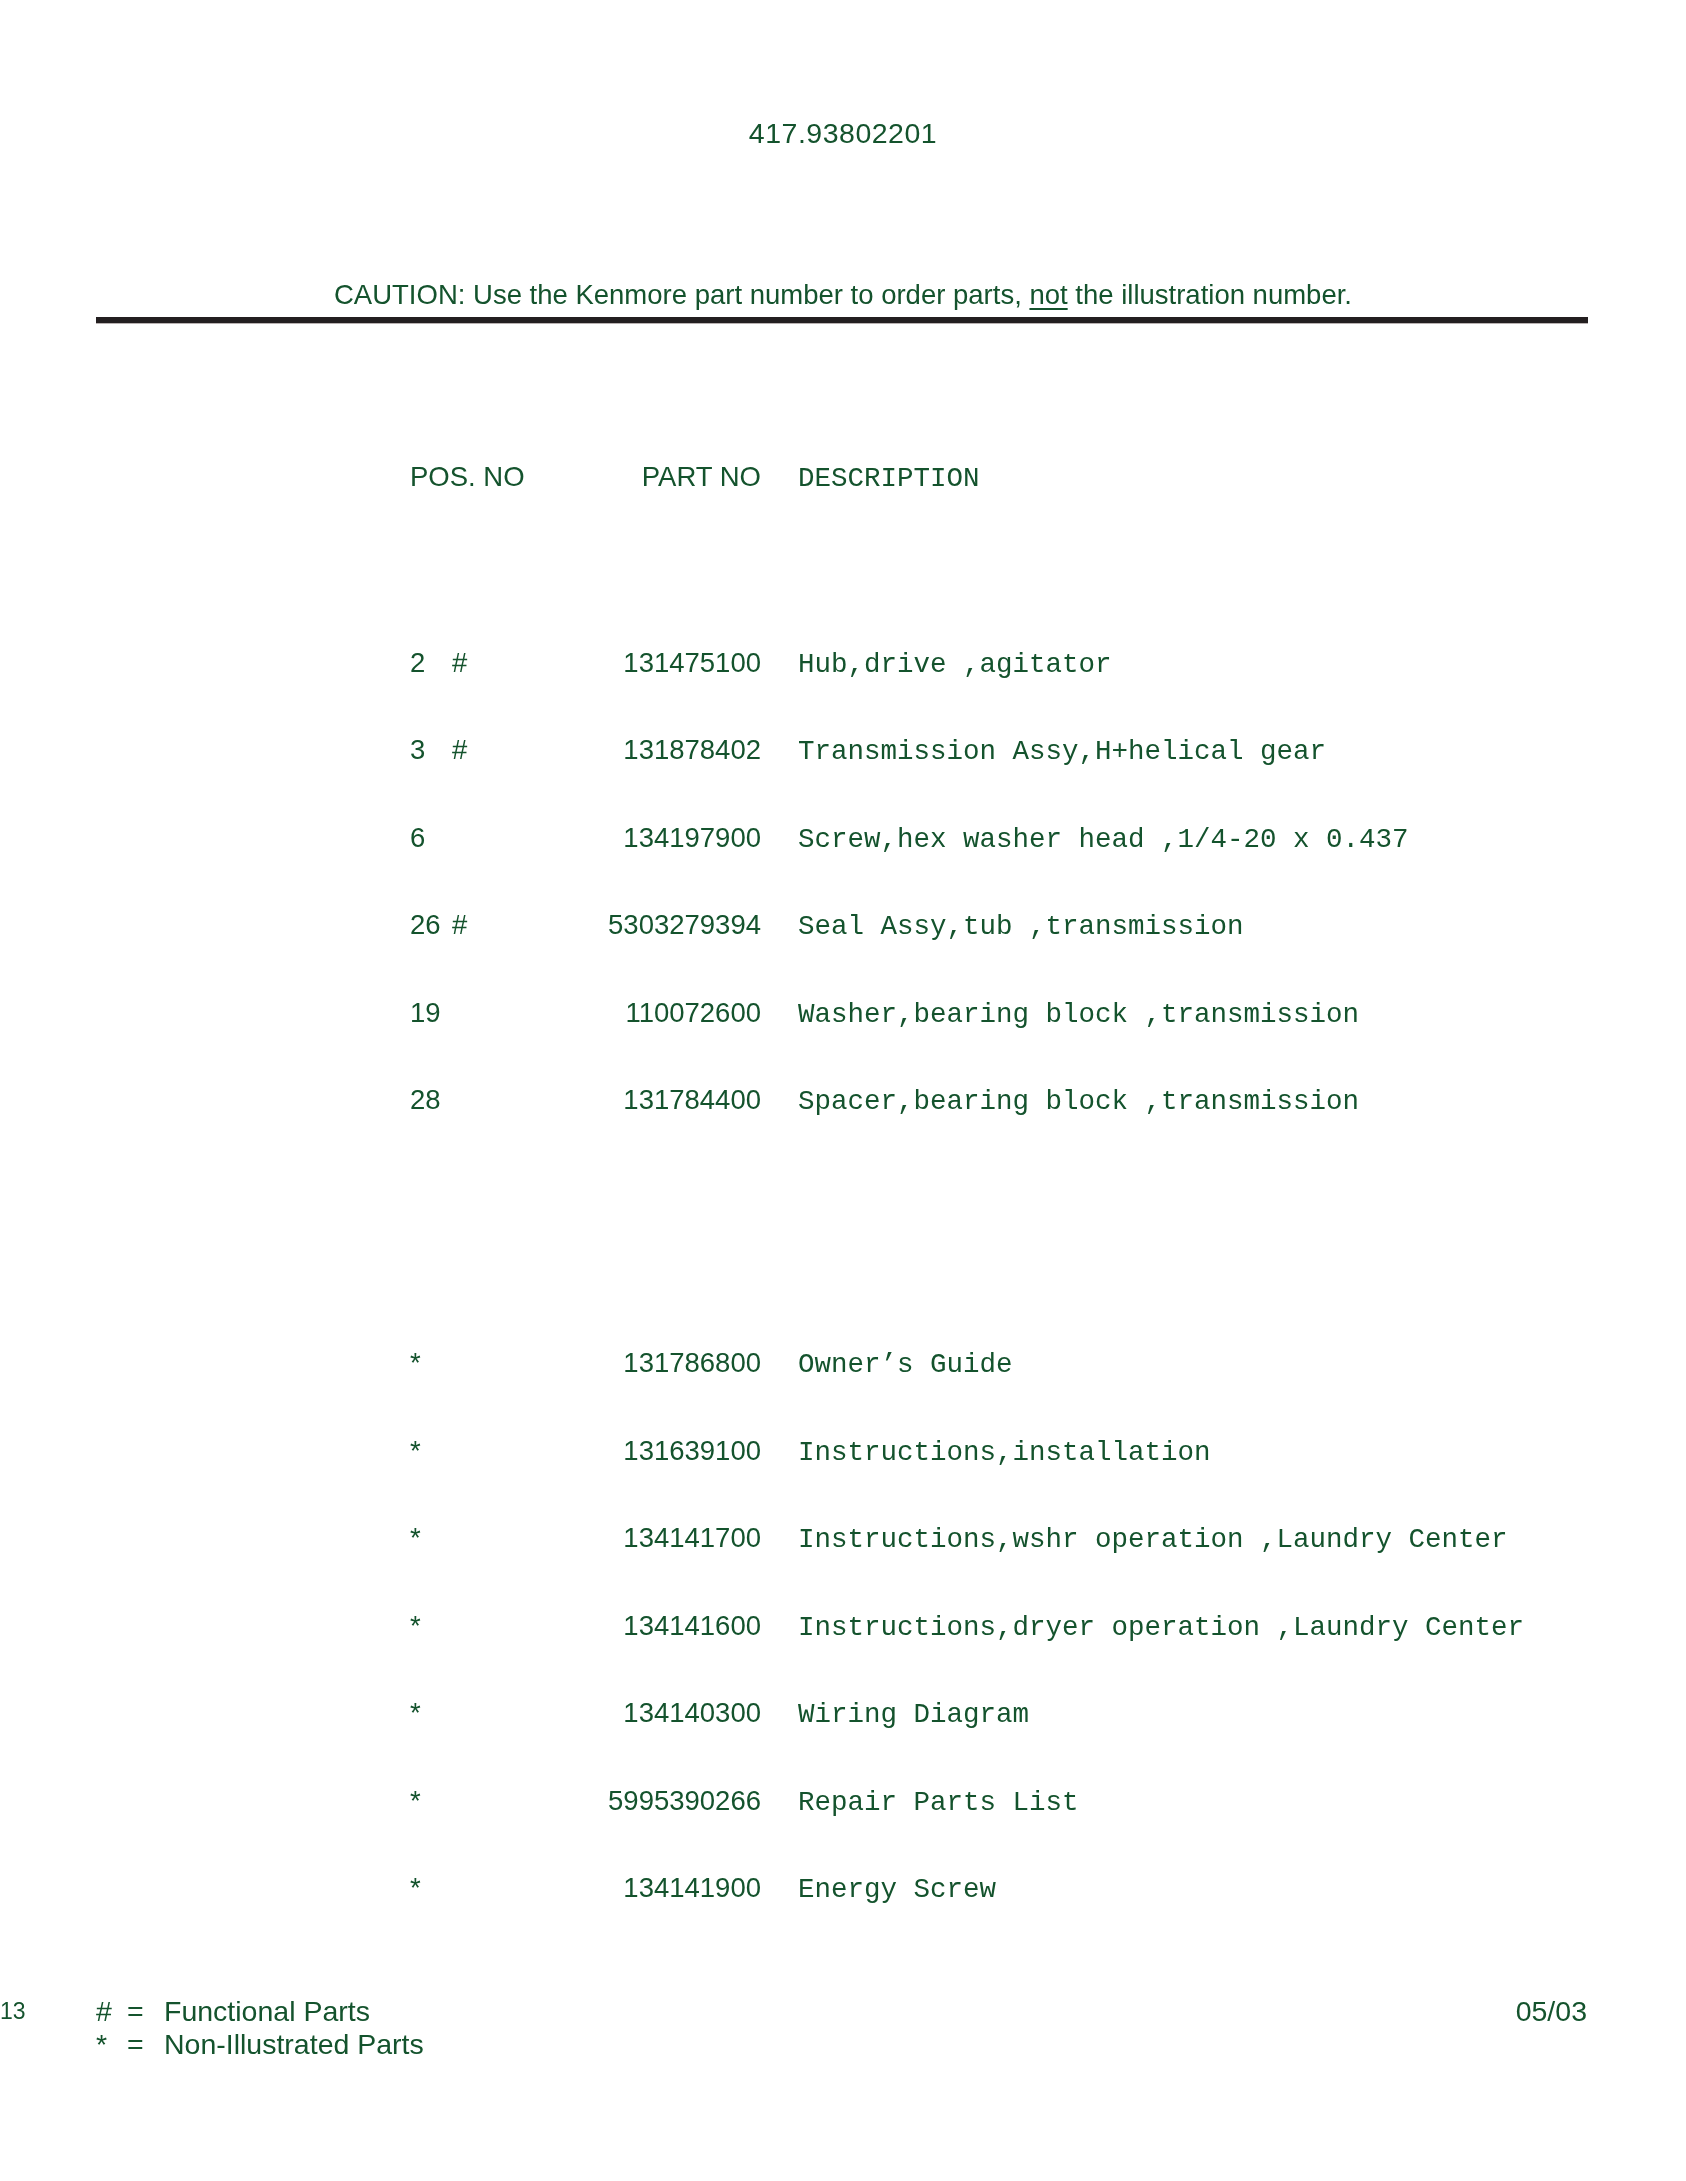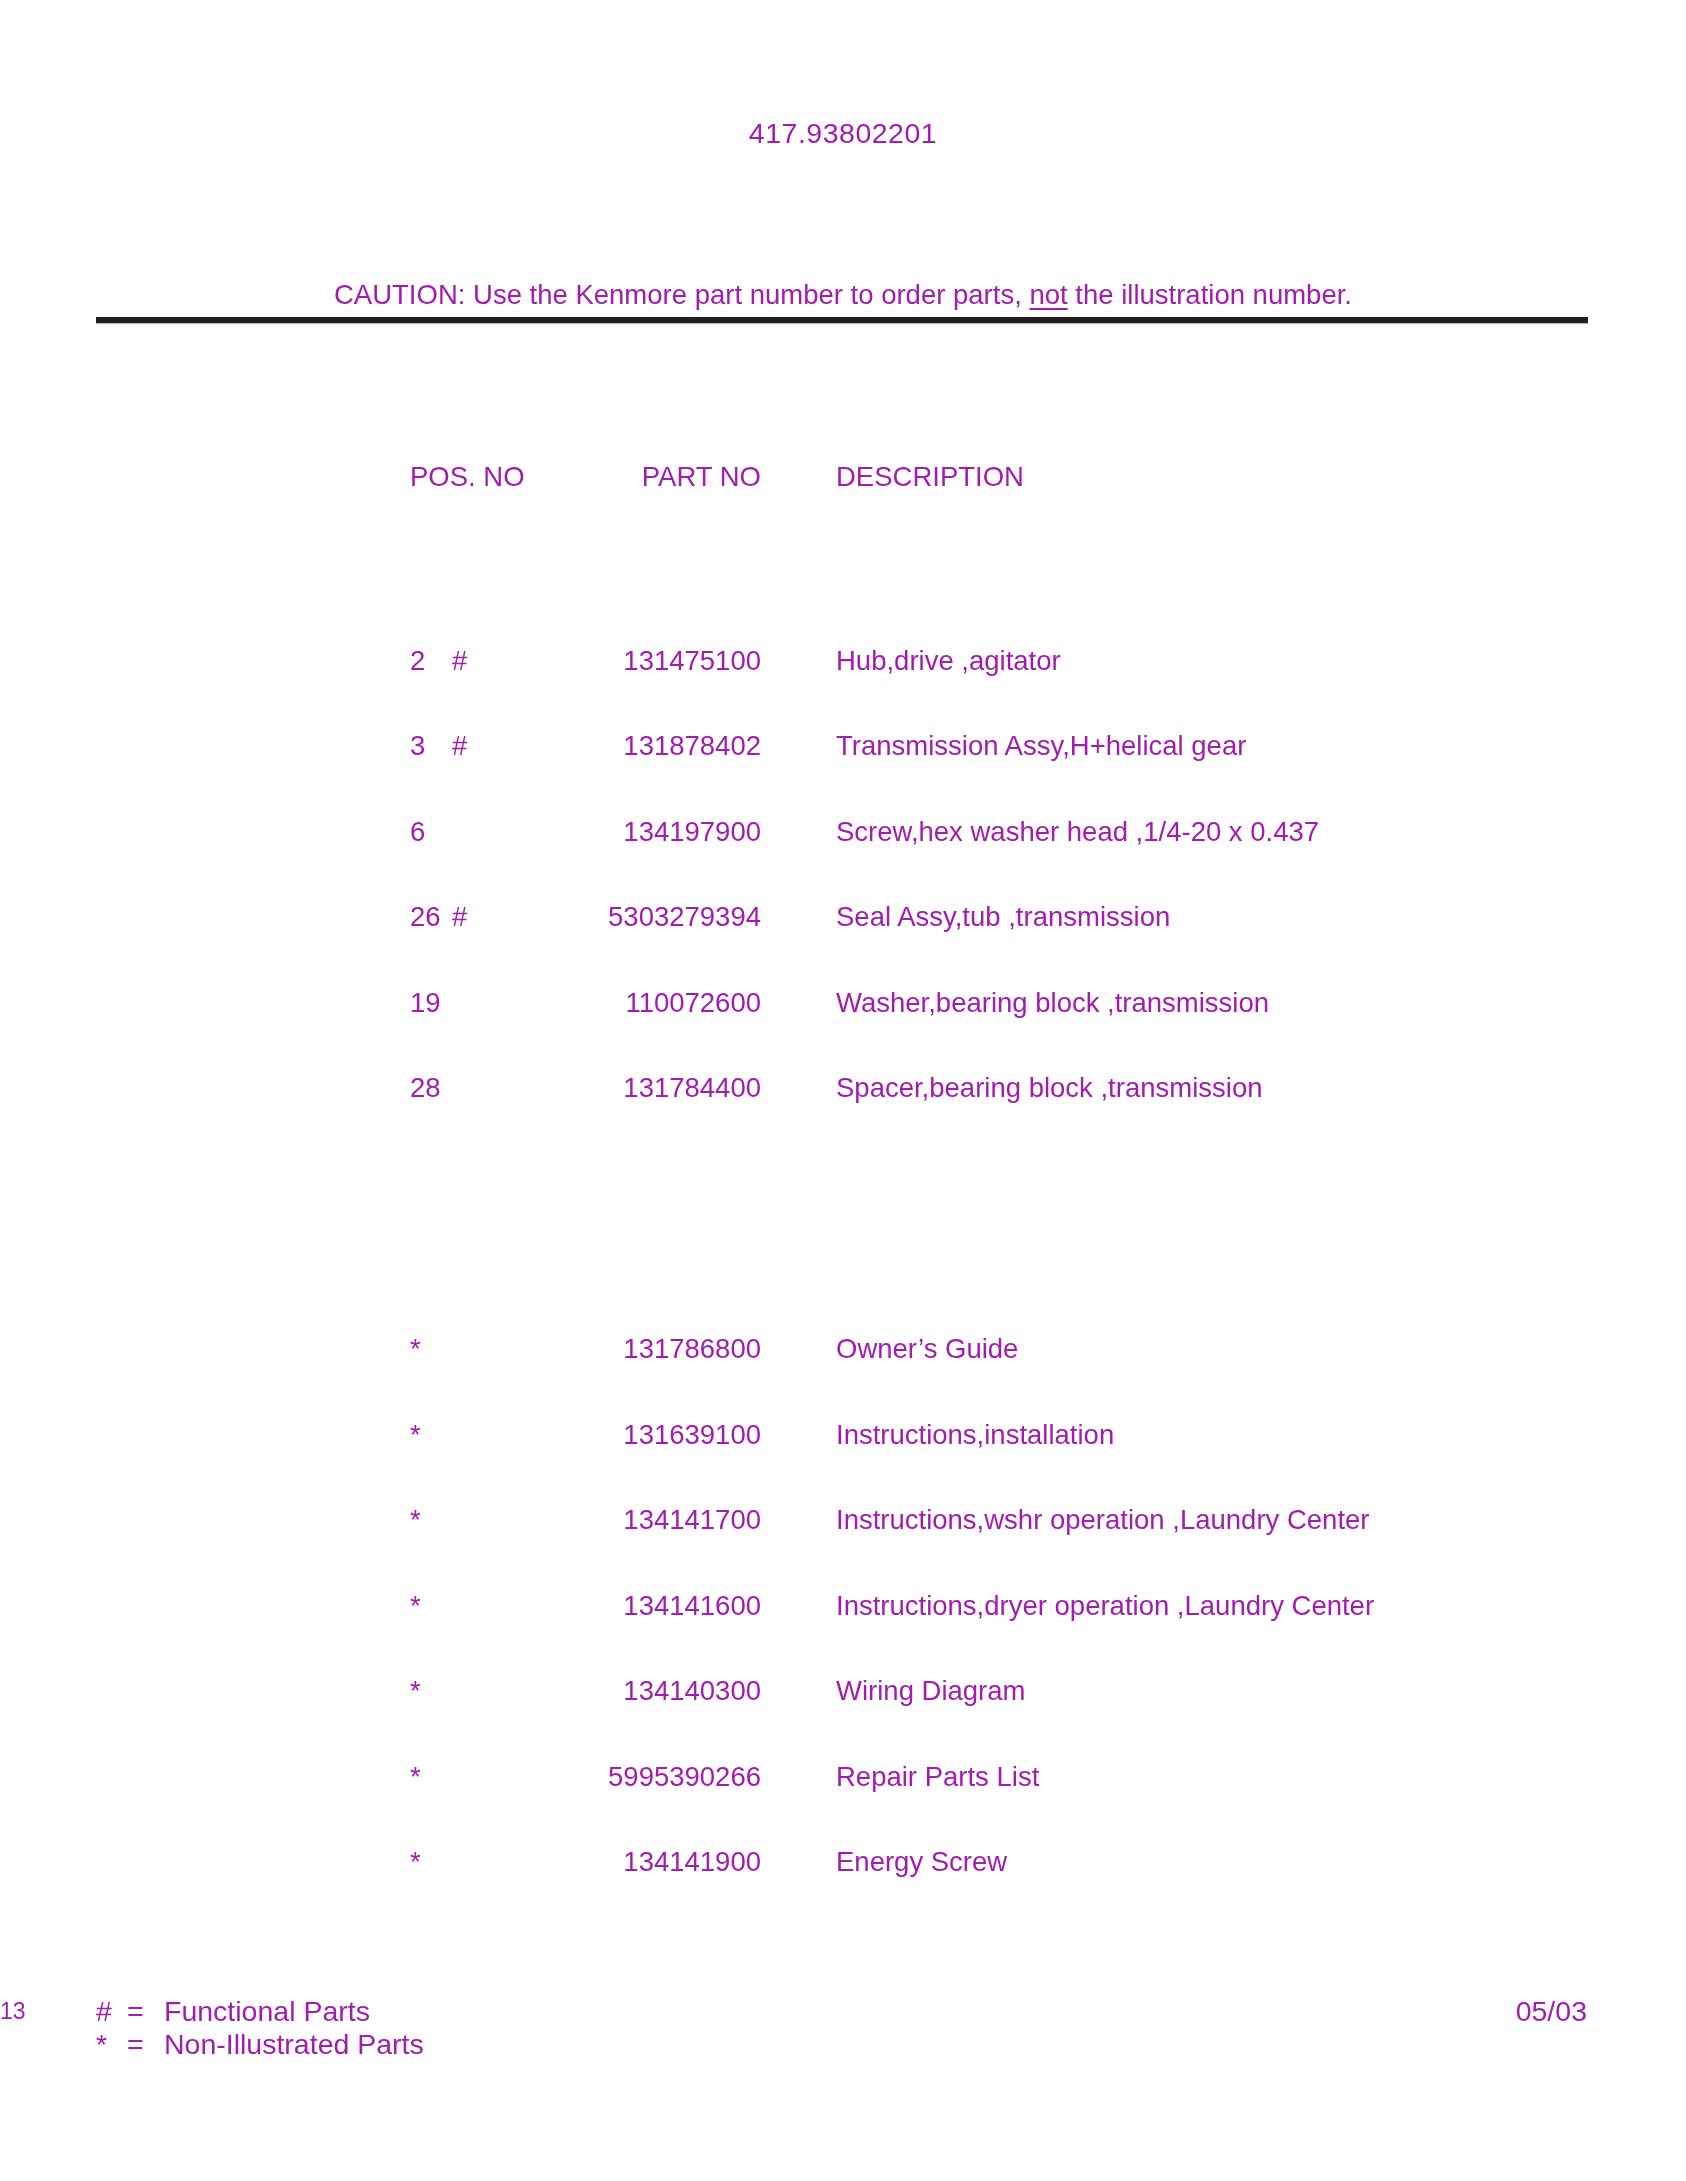--- a/index.html
+++ b/index.html
@@ -5,21 +5,21 @@
   html, body {
     margin: 0;
     padding: 0;
     background: #ffffff;
   }
   .page {
     position: relative;
     width: 1686px;
     height: 2182px;
     background: #ffffff;
-    color: #a21caf;
+    color: #14532d;
     font-family: "Liberation Sans", "DejaVu Sans", sans-serif;
     overflow: hidden;
   }
   .centered {
     position: absolute;
     left: 0;
     width: 100%;
     text-align: center;
     line-height: 1.1;
   }
@@ -71,21 +71,22 @@
   .pos-num {
     display: inline-block;
     width: 42px;
   }
   .c-part {
     flex: 0 0 177px;
     width: 177px;
     text-align: right;
   }
   .c-desc {
-    margin-left: 75px;
+    margin-left: 37px;
+    font-family: Liberation Mono, monospace;
   }
   .group-1 { margin-top: 13px; }
   .group-2 { margin-top: 33px; }
   .footer-legend {
     position: absolute;
     left: 96px;
     top: 1995px;
     font-size: 28.5px;
     line-height: 33px;
   }

